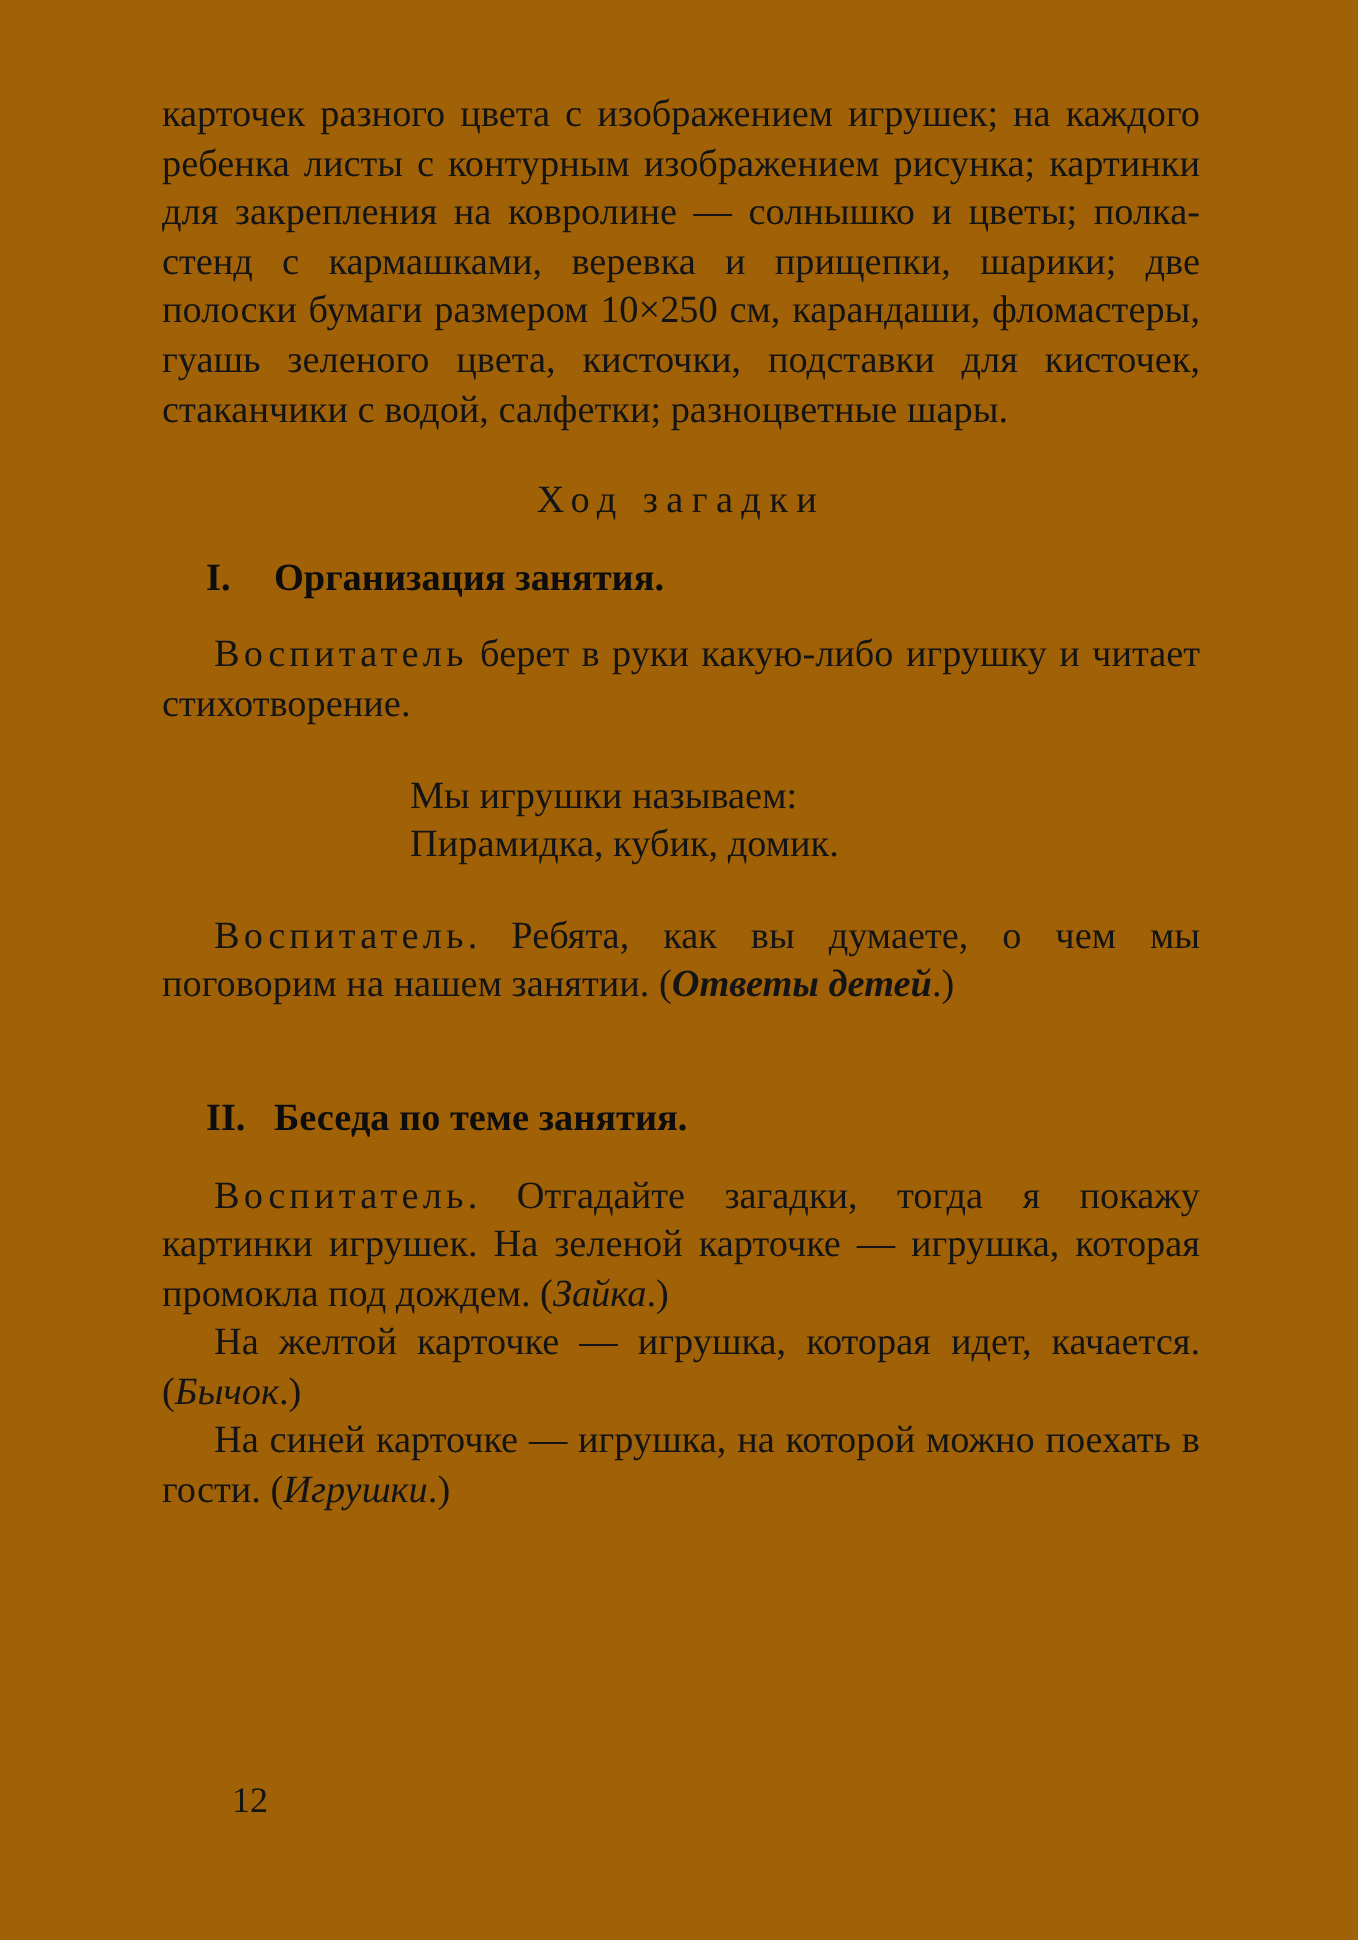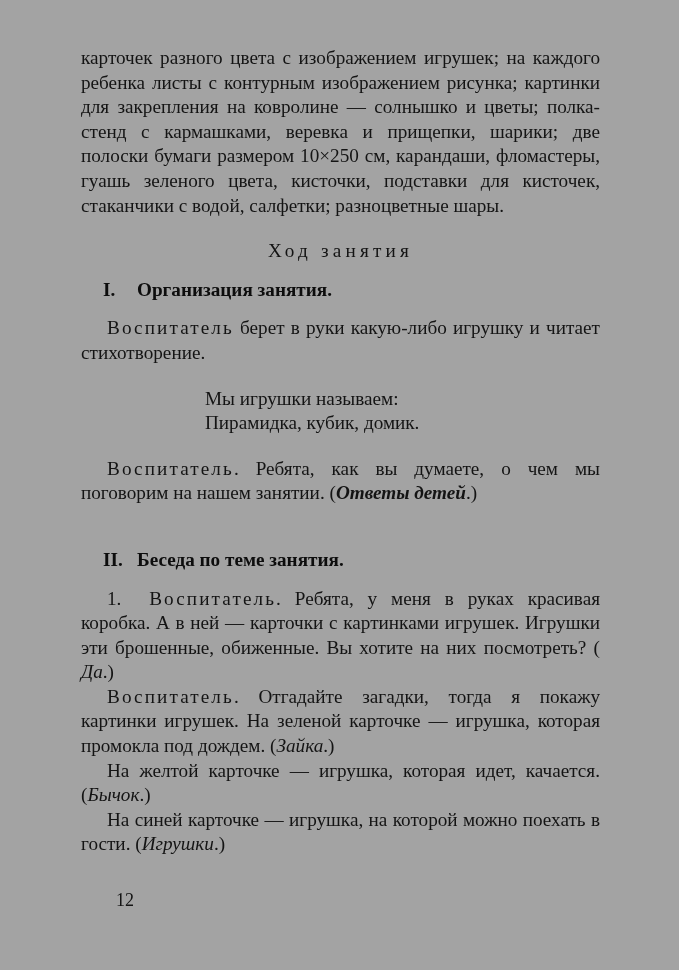--- a/index.html
+++ b/index.html
@@ -4,21 +4,21 @@
 <style>
   html, body {
     margin: 0;
     padding: 0;
     background: #ffffff;
   }
   .page {
     position: relative;
     width: 679px;
     height: 970px;
-    background: #a3a3a3;
+    background: #a16207;
     font-family: "Liberation Serif", "DejaVu Serif", serif;
     color: #111111;
     overflow: hidden;
   }
   .content {
     position: absolute;
     left: 81px;
     top: 46px;
     width: 519px;
   }
@@ -94,21 +94,21 @@
 </head>
 <body>
 
 <div class="page">
   <div class="content">
 
     <p class="body cont">карточек разного цвета с изображением игрушек; на каждого ребенка листы с контурным изображением рисунка; картинки для закрепления на ковролине — солнышко и цветы; полка-стенд с кармашками, веревка и прищепки, шарики; две полоски бумаги размером 10×250 см, карандаши, фломастеры, гуашь зеленого цвета, кисточки, подставки для кисточек, стаканчики с водой, салфетки; разноцветные шары.</p>
 
     <div class="gap-m"></div>
 
-    <p class="heading-center">Ход занятия</p>
+    <p class="heading-center">Ход загадки</p>
 
     <div class="gap-s"></div>
 
     <p class="section-head">
       <span class="num">I.</span><span>Организация занятия.</span>
     </p>
 
     <div class="gap-s"></div>
 
     <p class="body">
@@ -129,23 +129,20 @@
     </p>
 
     <div class="gap-xl"></div>
 
     <p class="section-head">
       <span class="num">II.</span><span>Беседа по теме занятия.</span>
     </p>
 
     <div class="gap-s"></div>
 
-    <p class="body">
-      <span>1.</span>&nbsp;&nbsp;<span class="sp-name">Воспитатель</span><span>. Ребята, у меня в руках красивая коробка. А в ней — карточки с картинками игрушек. Игрушки эти брошенные, обиженные. Вы хотите на них посмотреть? ( </span><i class="it">Да</i><span>.)</span>
-    </p>
 
     <p class="body">
       <span class="sp-name">Воспитатель</span><span>. Отгадайте загадки, тогда я покажу картинки игрушек. На зеленой карточке — игрушка, которая промокла под дождем. (</span><i class="it">Зайка</i><span>.)</span>
     </p>
 
     <p class="body">
       <span>На желтой карточке — игрушка, которая идет, качается. (</span><i class="it">Бычок</i><span>.)</span>
     </p>
 
     <p class="body">

